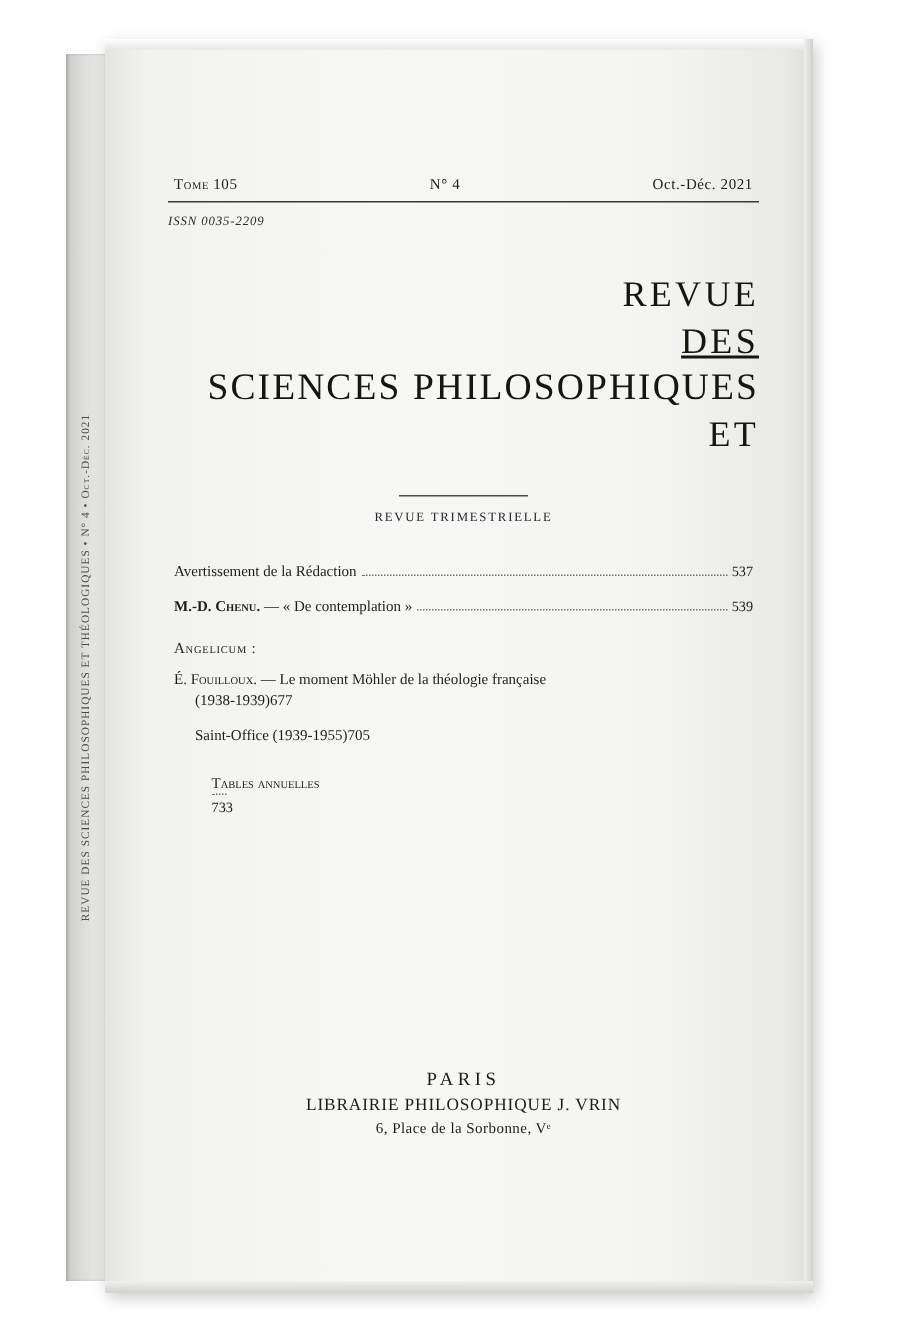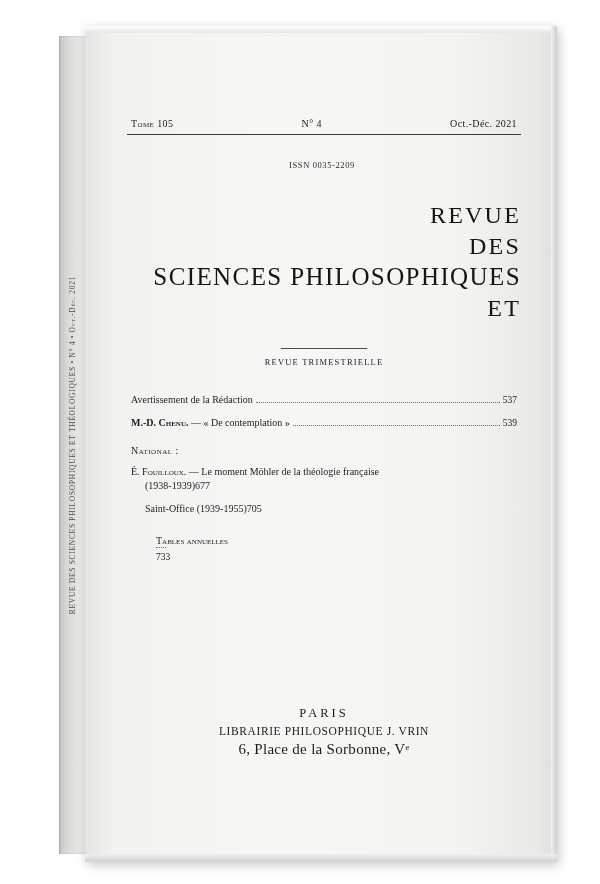--- a/index.html
+++ b/index.html
@@ -18,21 +18,21 @@
   .scene {
     position: relative;
     width: 600px;
     height: 884px;
     background: #ffffff;
   }
 
   
   .book {
     position: absolute;
-    left: 59px;
+    left: 44px;
     top: 26px;
     width: 508px;
     height: 836px;
   }
 
   
   .spine {
     position: absolute;
     left: 0;
     top: 10px;
@@ -101,42 +101,43 @@
     letter-spacing: 0.4px;
     color: #22211f;
     padding: 0 4px 5px 4px;
     border-bottom: 1px solid #3a3a38;
   }
   .meta-row .tome { font-variant: small-caps; }
   .meta-row .issue { font-variant: small-caps; }
   .meta-row .date {}
 
   .issn {
-    margin-top: 25px;
-    text-align: center;
+    margin-top: 7px;
+    text-align: left;
     font-size: 8.5px;
     letter-spacing: 0.6px;
     color: #2a2a28;
     padding-right: 4px;
+    font-style: italic;
   }
 
   
   .title-block {
     margin-top: 30px;
     line-height: 1.28;
     color: #16160f;
     text-align: right;
   }
   .title-line {
     font-size: 25px;
     letter-spacing: 2.2px;
     font-weight: 400;
   }
   .title-line.l1 { font-size: 24px; }
-  .title-line.l2 { font-size: 24px; }
+  .title-line.l2 { font-size: 24px; text-decoration: underline; }
   .title-line.l3 { font-size: 25px; letter-spacing: 1.4px; }
   .title-line.l4 { font-size: 24px; }
   .title-line.l5 { font-size: 25px; letter-spacing: 1.6px; }
 
   
   .subtitle-block {
     margin-top: 24px;
   }
   .rule-short {
     width: 86px;
@@ -251,21 +252,21 @@
     font-variant: small-caps;
   }
   .pub-name {
     margin-top: 4px;
     font-size: 11.5px;
     letter-spacing: 0.6px;
     font-variant: small-caps;
   }
   .pub-addr {
     margin-top: 4px;
-    font-size: 15px;
+    font-size: 10px;
     letter-spacing: 0.3px;
   }
   .pub-year {
     margin-top: 3px;
     font-size: 9px;
   }
 </style>
 </head>
 <body>
 
@@ -313,21 +314,21 @@
           </div>
 
           <div class="toc-entry">
             <span class="txt">
               <span class="bold sc">M.-D. Chenu.</span><span> — « De contemplation »</span>
             </span>
             <span class="dots"></span>
             <span class="pg">539</span>
           </div>
 
-          <div class="toc-section">National :</div>
+          <div class="toc-section">Angelicum :</div>
 
           <div class="toc-entry-multi">
             <span class="first-line">
               <span class="bold sc">É. Fouilloux.</span><span> — Le moment Möhler de la théologie française</span>
             </span>
             <span class="second-line">
               <span>(1938-1939)</span>
               <span class="dots"></span>
               <span class="pg">677</span>
             </span>

